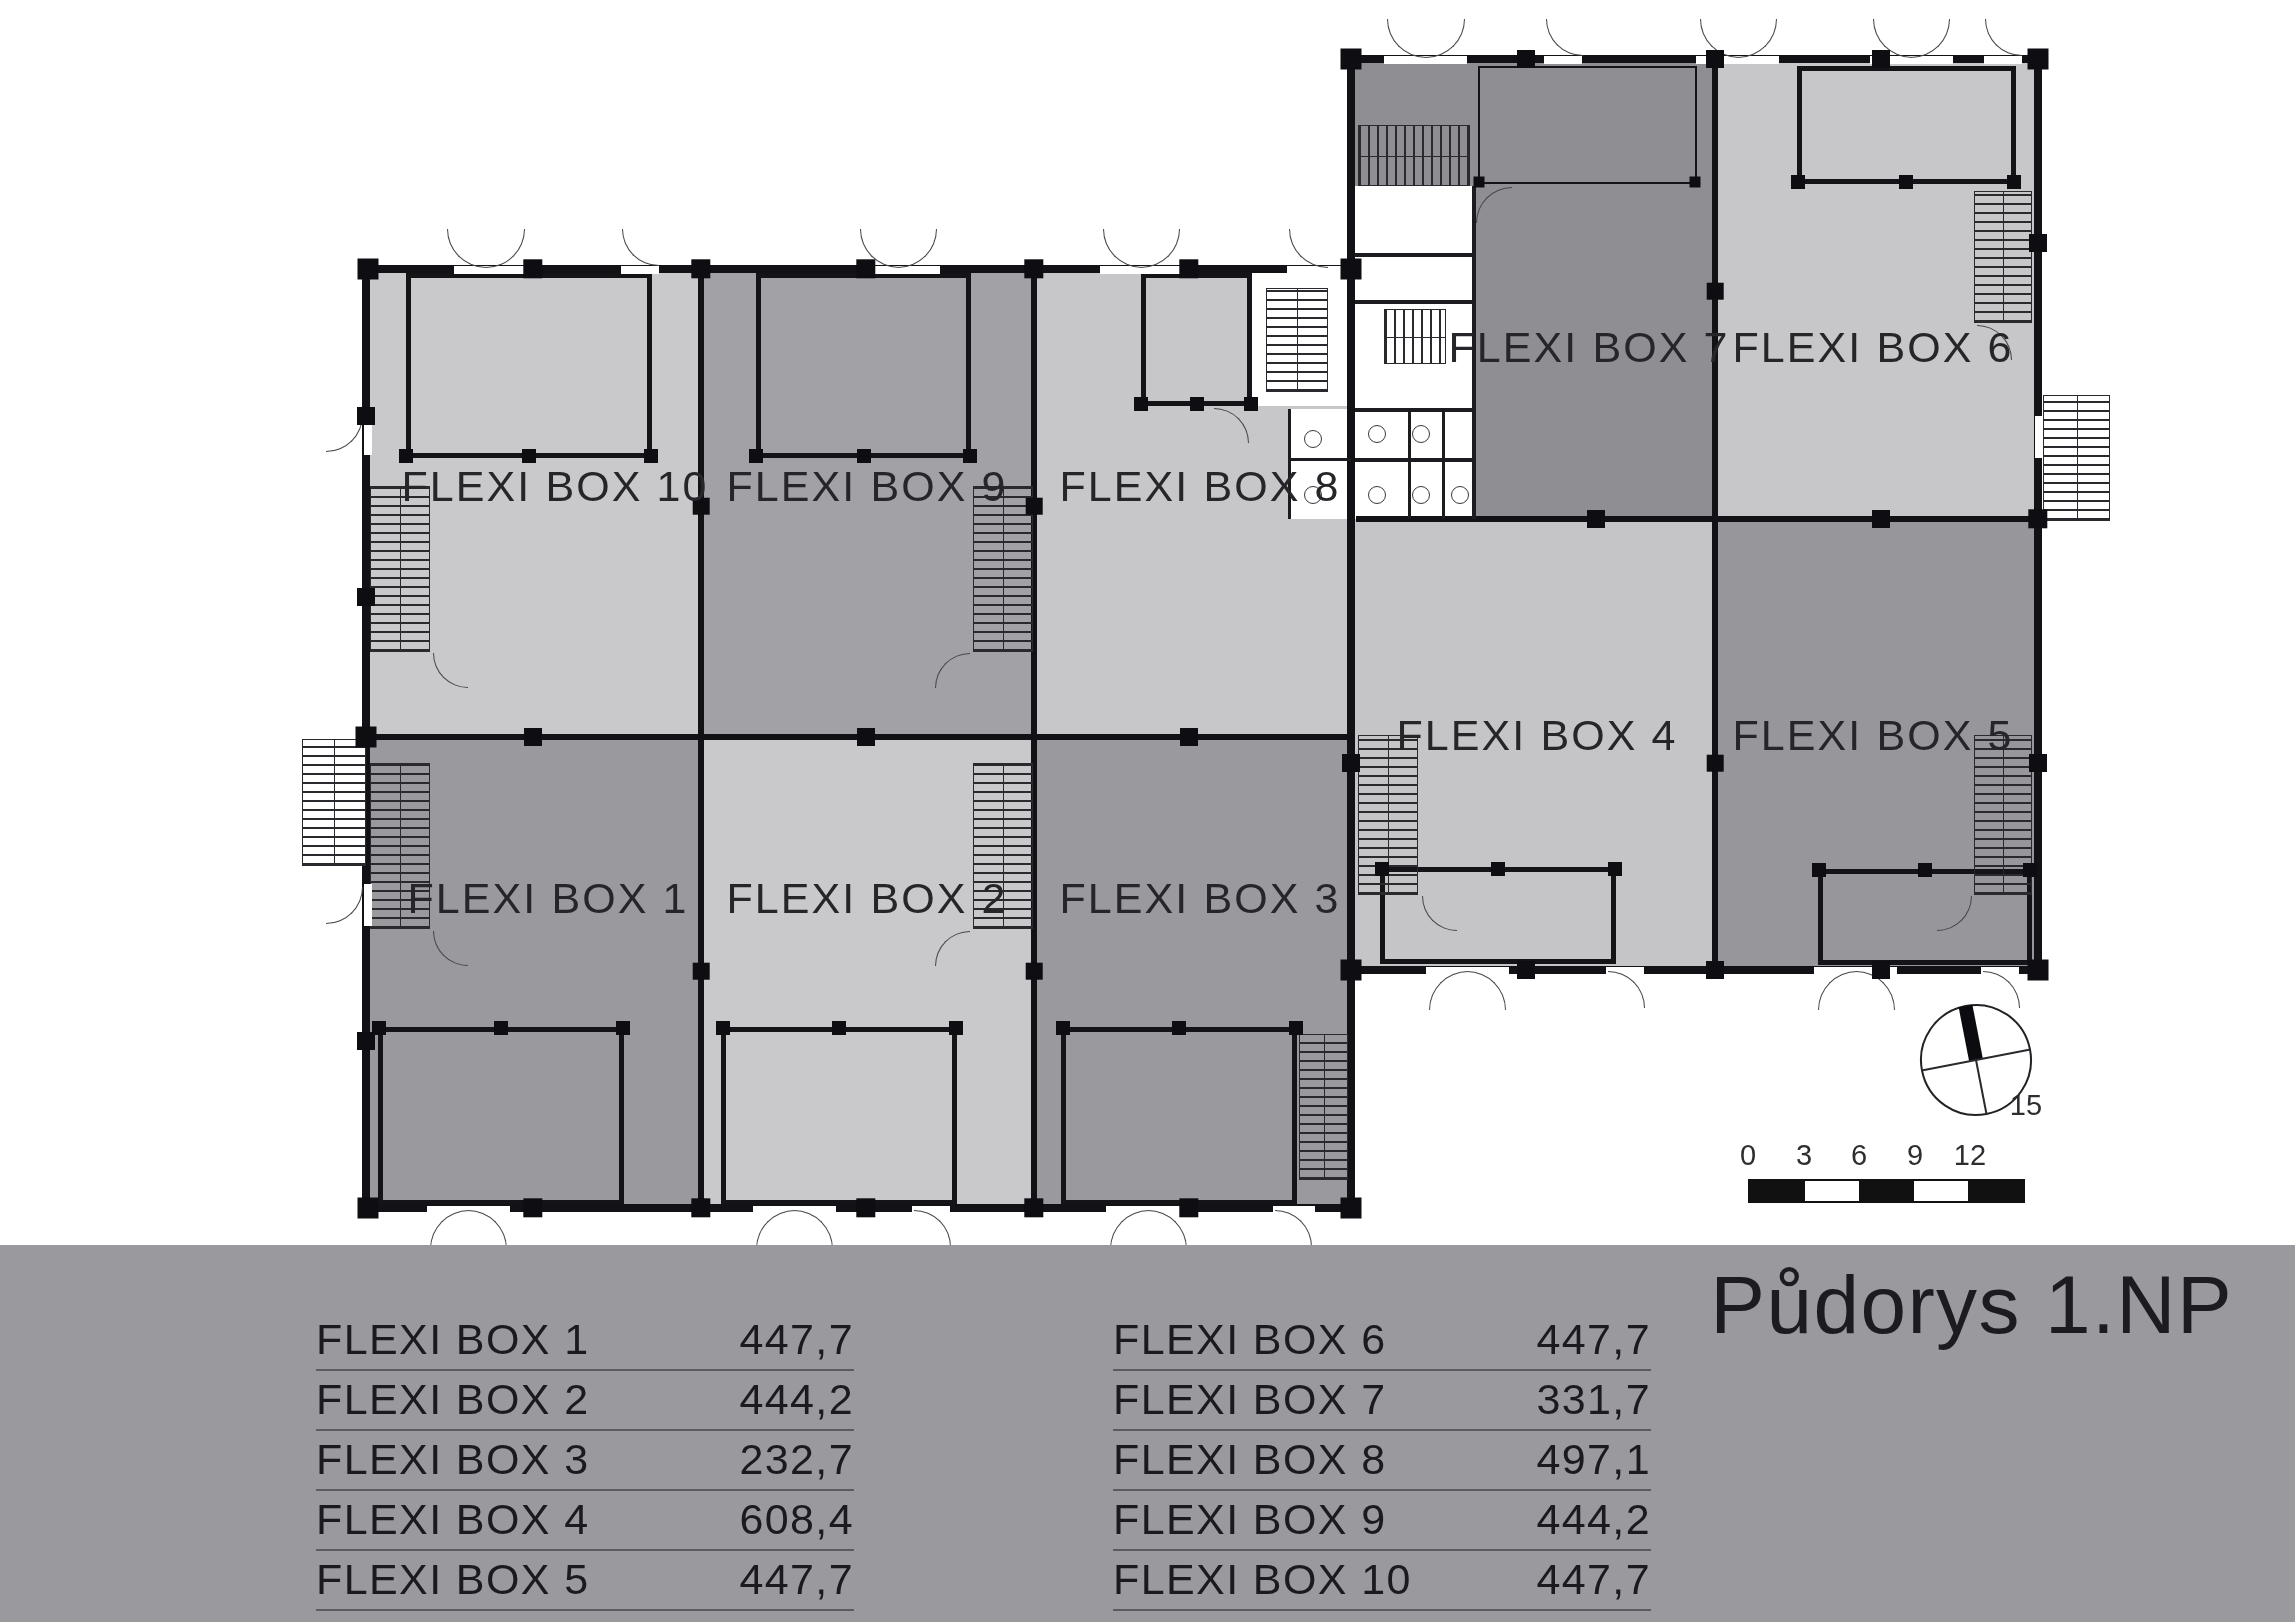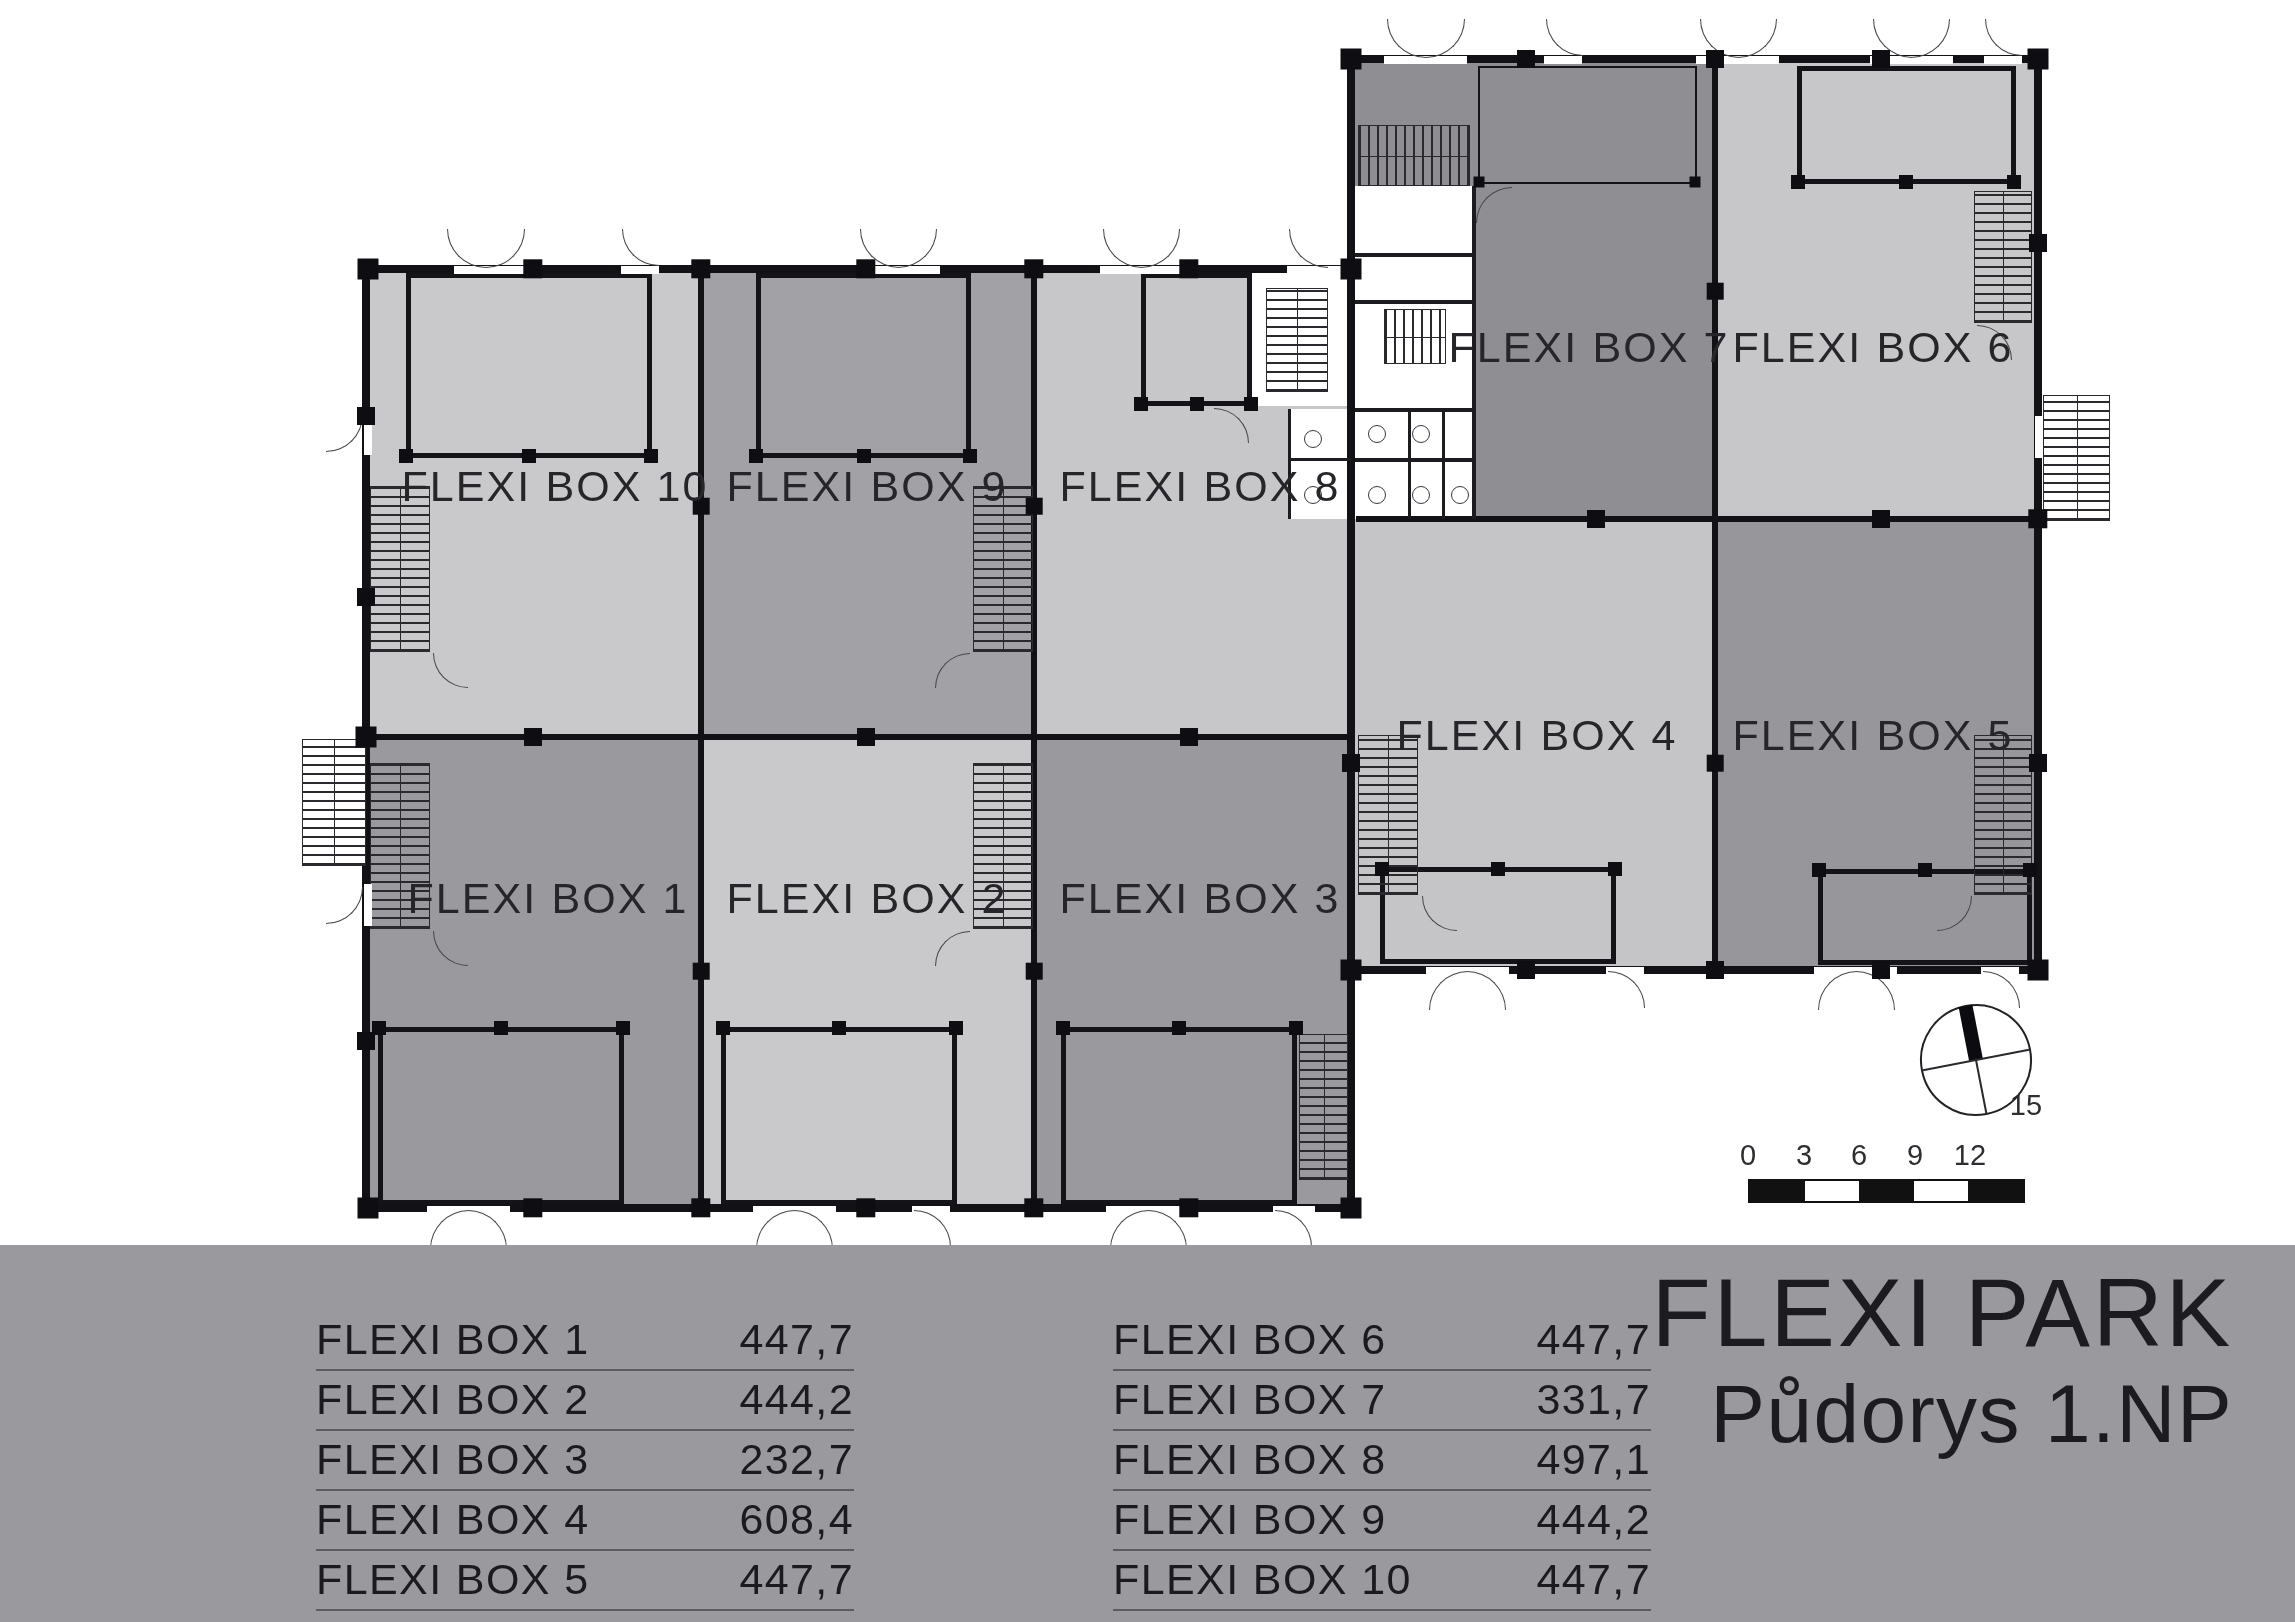--- a/index.html
+++ b/index.html
@@ -316,18 +316,17 @@
         <div class="trow">
           <span>FLEXI BOX 9</span>
           <span>444,2</span>
         </div>
         <div class="trow">
           <span>FLEXI BOX 10</span>
           <span>447,7</span>
         </div>
       </div>
     <div class="title-block">
-      <div class="t1">FLEXI PARK</div>
       <div class="t2">Půdorys 1.NP</div>
     </div>
   </div>
 </div>
 
 
 </body></html>

